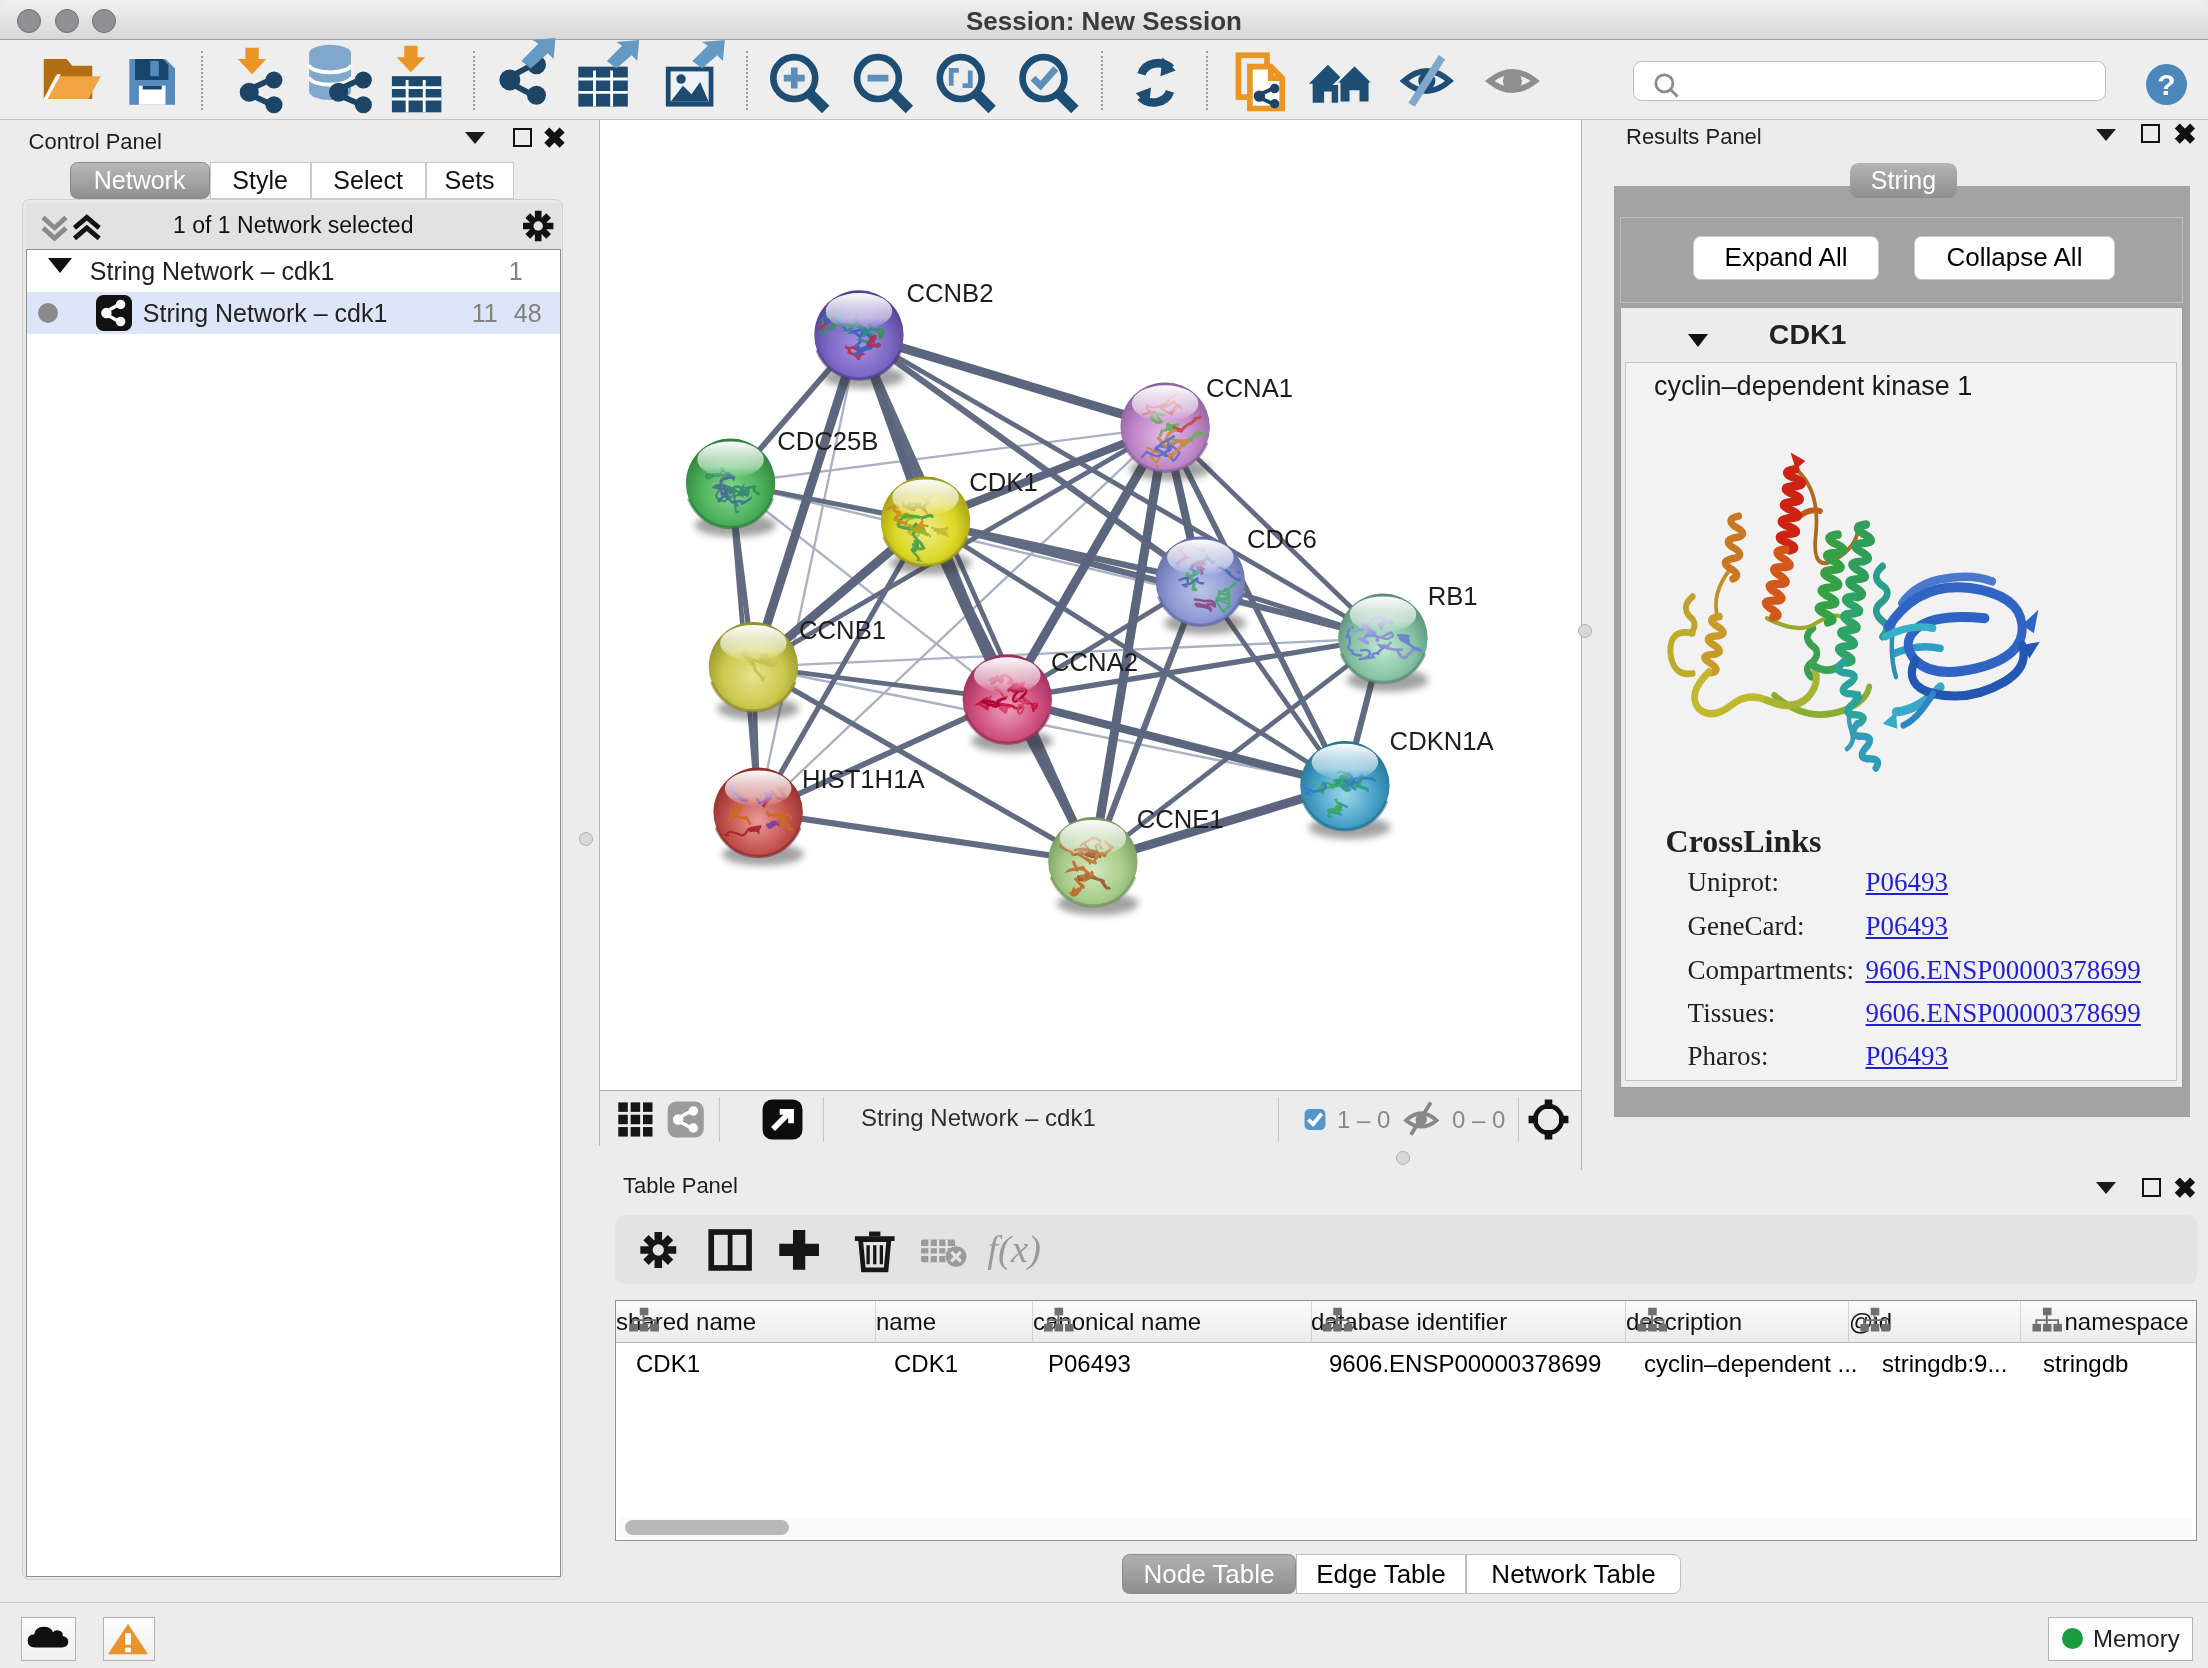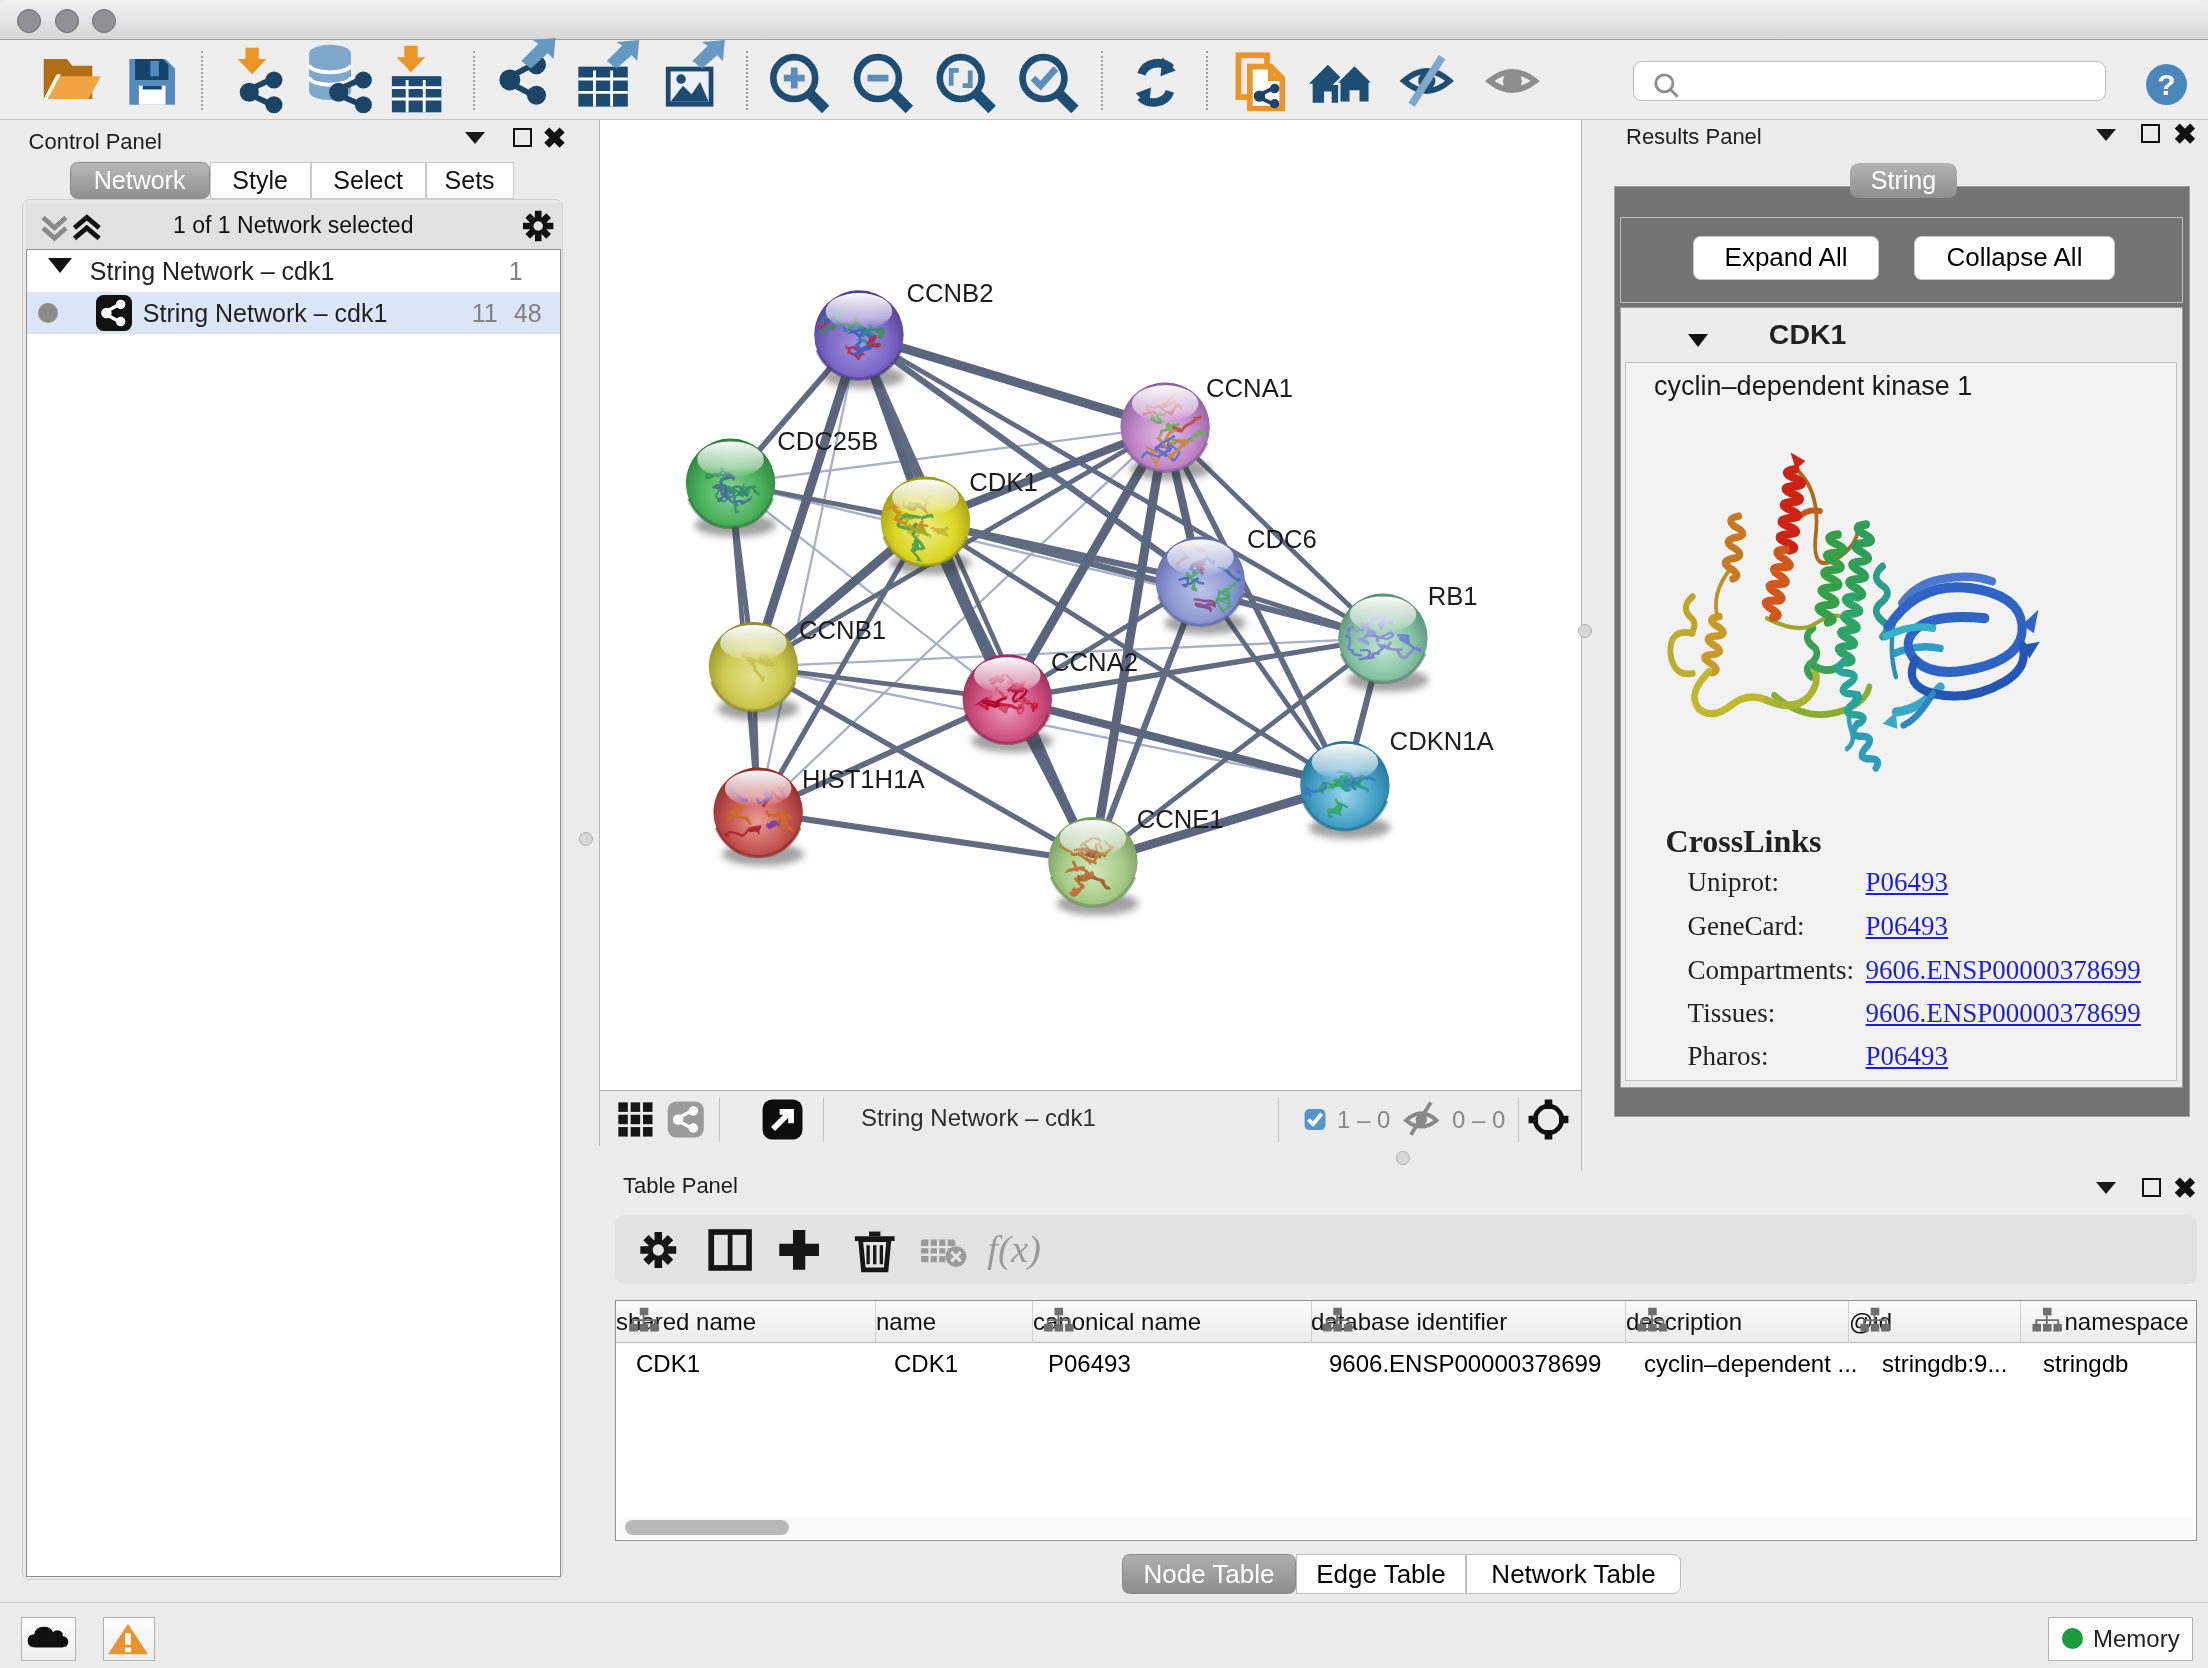--- a/index.html
+++ b/index.html
@@ -49,21 +49,21 @@
 #netview { left:599px; top:120px; width:982px; height:970px; background:#fff;
   border-left:1px solid #b8b8b8; }
 #netbar { left:599px; top:1090px; width:982px; height:56px; background:#ececec;
   border-top:1px solid #ababab; border-left:1px solid #b8b8b8; }
 .nbsep { position:absolute; top:5.7px; height:45px; width:0; border-left:1.9px solid #c6c6c6; }
 
 
 #rpanel { left:1581px; top:120px; width:628px; height:1481px; background:#ececec;
   border-left:1px solid #b4b4b4; }
 #rbox { position:absolute; left:32px; top:66px; width:576px; height:931px;
-  border:1.9px solid #a0a0a0; background:#737373; }
+  border:1.9px solid #a0a0a0; background:#a3a3a3; }
 #stringtab { position:absolute; left:268px; top:43px; width:107px; height:35px;
   background:linear-gradient(#b4b4b4,#8e8e8e); border-radius:8.6px; color:#fff;
   font-size:25px; text-align:center; line-height:34px; z-index:3; }
 .rbtn { position:absolute; top:0; height:44px; background:#fff; border:1.9px solid #c9c9c9;
   border-radius:7.6px; font-size:26px; text-align:center; color:#000; }
 #sectionbox { position:absolute; left:4.8px; top:120px; width:563px; height:781px;
   border:1.9px solid #9d9d9d; background:#ececec; }
 #sbody { position:absolute; left:3.8px; top:54px; width:552px; height:719px;
   background:#f2f2f2; border:1px solid #c2c2c2;padding-left:15px; }
 .serif { font-family:"Liberation Serif", serif; }
@@ -95,20 +95,21 @@
 .sbtn { position:absolute; top:14.3px; height:44px; background:linear-gradient(#fdfdfd,#efefef);
   border:1.9px solid #b3b3b3; }
 </style>
 </head>
 <body>
 
 <div class="abs" id="titlebar">
   <div class="tl" style="left:17px;"></div>
   <div class="tl" style="left:55px;"></div>
   <div class="tl" style="left:92px;"></div>
+  <div id="title">Session: New Session</div>
 </div>
 
 <div class="abs" id="toolbar">
   <svg width="1579" height="120" style="position:absolute;left:0;top:-41px;" viewBox="0 0 1660 126">
     <g fill="none">
 
       <path d="M46 62 L70 62 L76 69 L97 69 L97 104 L46 104 Z" fill="#b26e12"></path>
       <path d="M46 104 L58 80 L106 80 L93 104 Z" fill="#f2a444"></path>
       <path d="M46 104 L60 78 L64 78 L50 104 Z" fill="#fff"></path>
 

